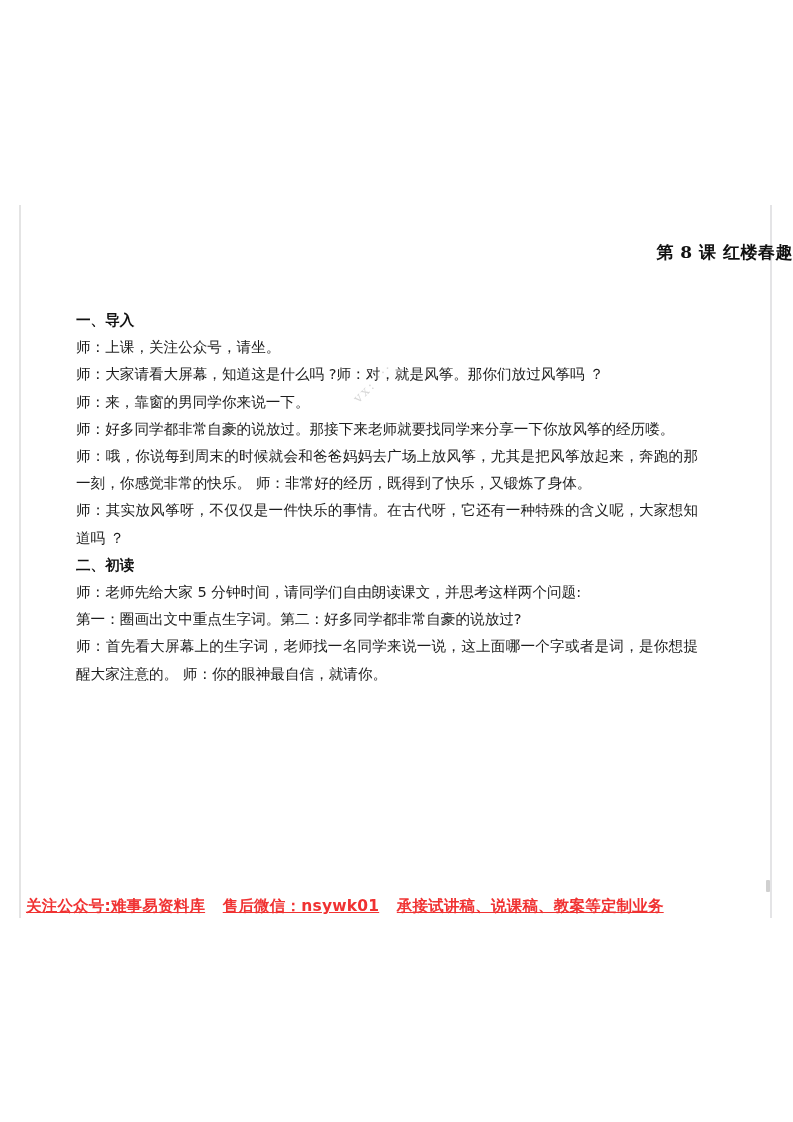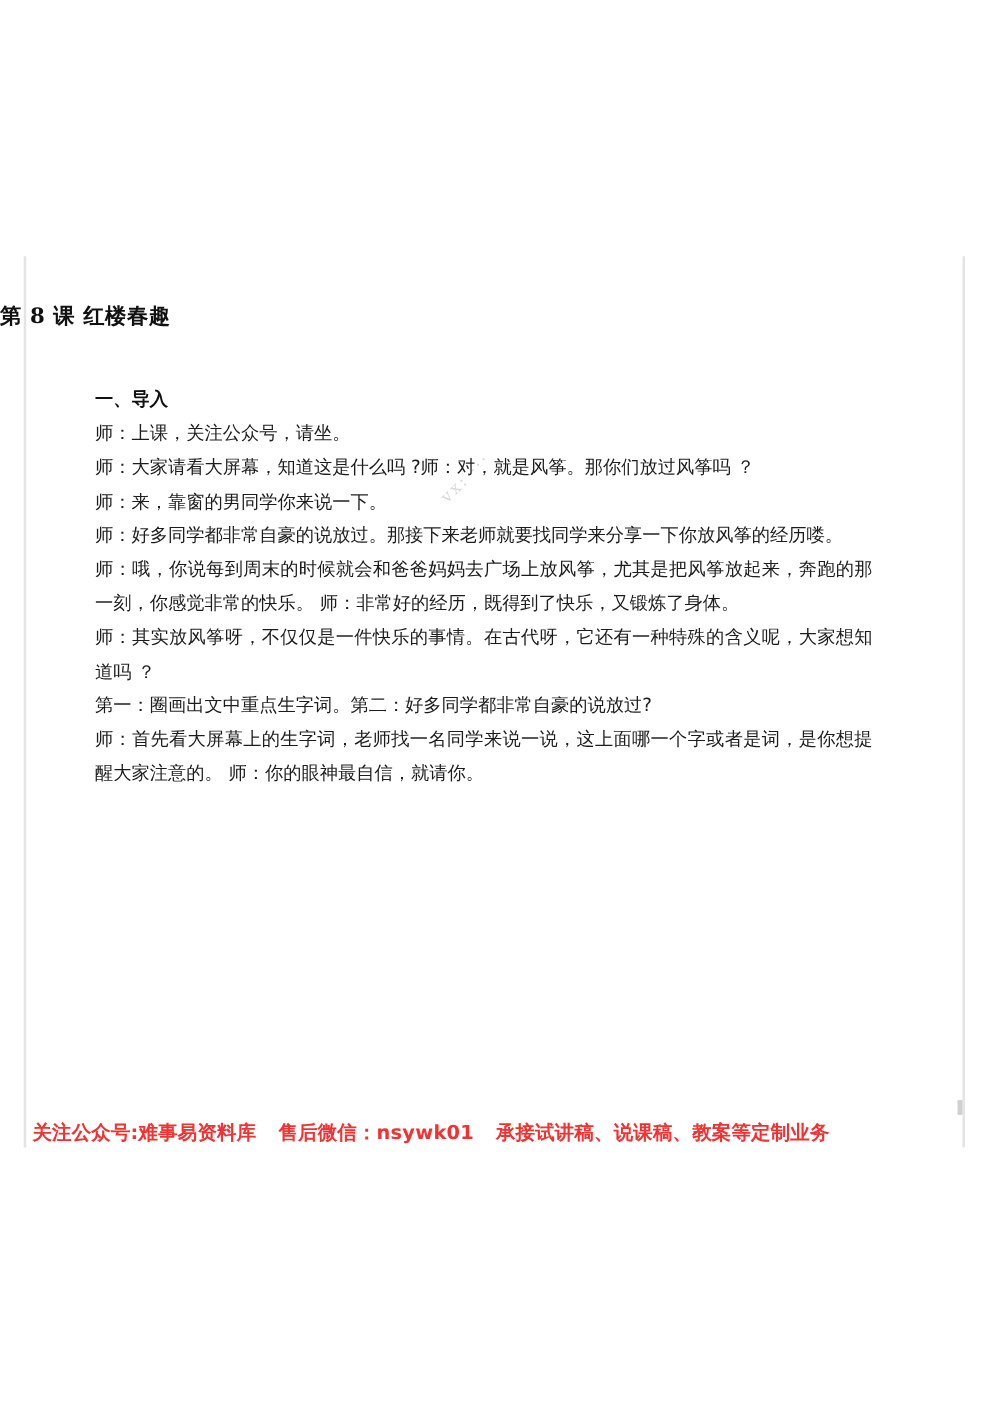--- a/index.html
+++ b/index.html
@@ -23,21 +23,21 @@
       height: 713px;
       border-left: 2px solid #e4e4e4;
       border-right: 2px solid #e4e4e6;
       box-sizing: border-box;
     }
     .title {
       position: absolute;
       left: 0;
       width: 793px;
       top: 241px;
-      text-align: left;
+      text-align: right;
       font-family: "DejaVu Serif", "Liberation Serif", serif;
       font-weight: bold;
       font-size: 17px;
       letter-spacing: 0.5px;
       color: #111;
     }
     .body-text {
       position: absolute;
       left: 76px;
       top: 306px;
@@ -71,21 +71,21 @@
       left: 26px;
       top: 896px;
       width: 740px;
       font-family: "DejaVu Sans", sans-serif;
       font-weight: bold;
       font-size: 15.5px;
       color: #f03232;
       white-space: nowrap;
       letter-spacing: 0.2px;
     }
-    .footer-banner span { margin-right: 12px; }
+    .footer-banner span { margin-right: 12px; text-decoration: underline; }
     .scroll-mark {
       position: absolute;
       left: 766px;
       top: 880px;
       width: 4px;
       height: 12px;
       background: #d0d0d0;
       border-radius: 1px;
     }
   </style>
@@ -99,20 +99,22 @@
 <div class="watermark">vx: ···</div>
 
 <div class="body-text">
   <p class="section-heading">一、导入</p>
   <p>师：上课，关注公众号，请坐。</p>
   <p>师：大家请看大屏幕，知道这是什么吗 ?师：对，就是风筝。那你们放过风筝吗 ？</p>
   <p>师：来，靠窗的男同学你来说一下。</p>
   <p>师：好多同学都非常自豪的说放过。那接下来老师就要找同学来分享一下你放风筝的经历喽。</p>
   <p>师：哦，你说每到周末的时候就会和爸爸妈妈去广场上放风筝，尤其是把风筝放起来，奔跑的那一刻，你感觉非常的快乐。 师：非常好的经历，既得到了快乐，又锻炼了身体。</p>
   <p>师：其实放风筝呀，不仅仅是一件快乐的事情。在古代呀，它还有一种特殊的含义呢，大家想知道吗 ？</p>
+  <p class="section-heading">二、初读</p>
+  <p>师：老师先给大家 5 分钟时间，请同学们自由朗读课文，并思考这样两个问题:</p>
   <p>第一：圈画出文中重点生字词。第二：好多同学都非常自豪的说放过?</p>
   <p>师：首先看大屏幕上的生字词，老师找一名同学来说一说，这上面哪一个字或者是词，是你想提醒大家注意的。 师：你的眼神最自信，就请你。</p>
 </div>
 
 <div class="scroll-mark"></div>
 
 <div class="footer-banner">
   <span>关注公众号:难事易资料库</span>
   <span>售后微信：nsywk01</span>
   <span>承接试讲稿、说课稿、教案等定制业务</span>

